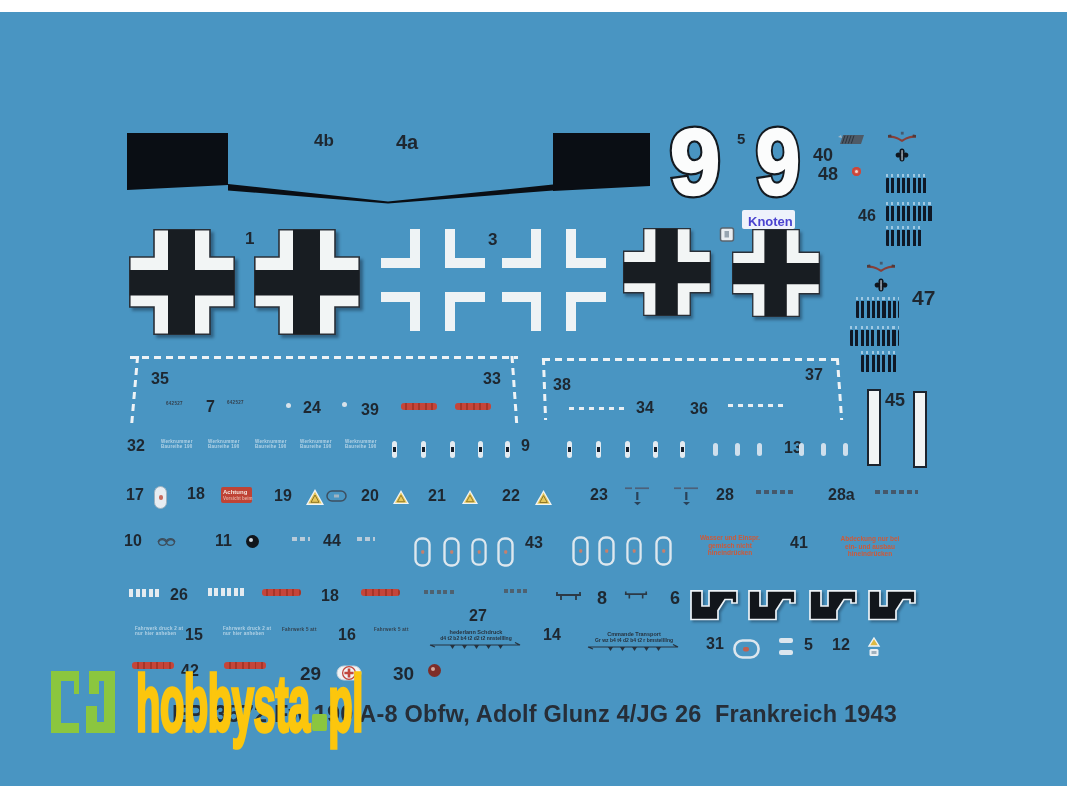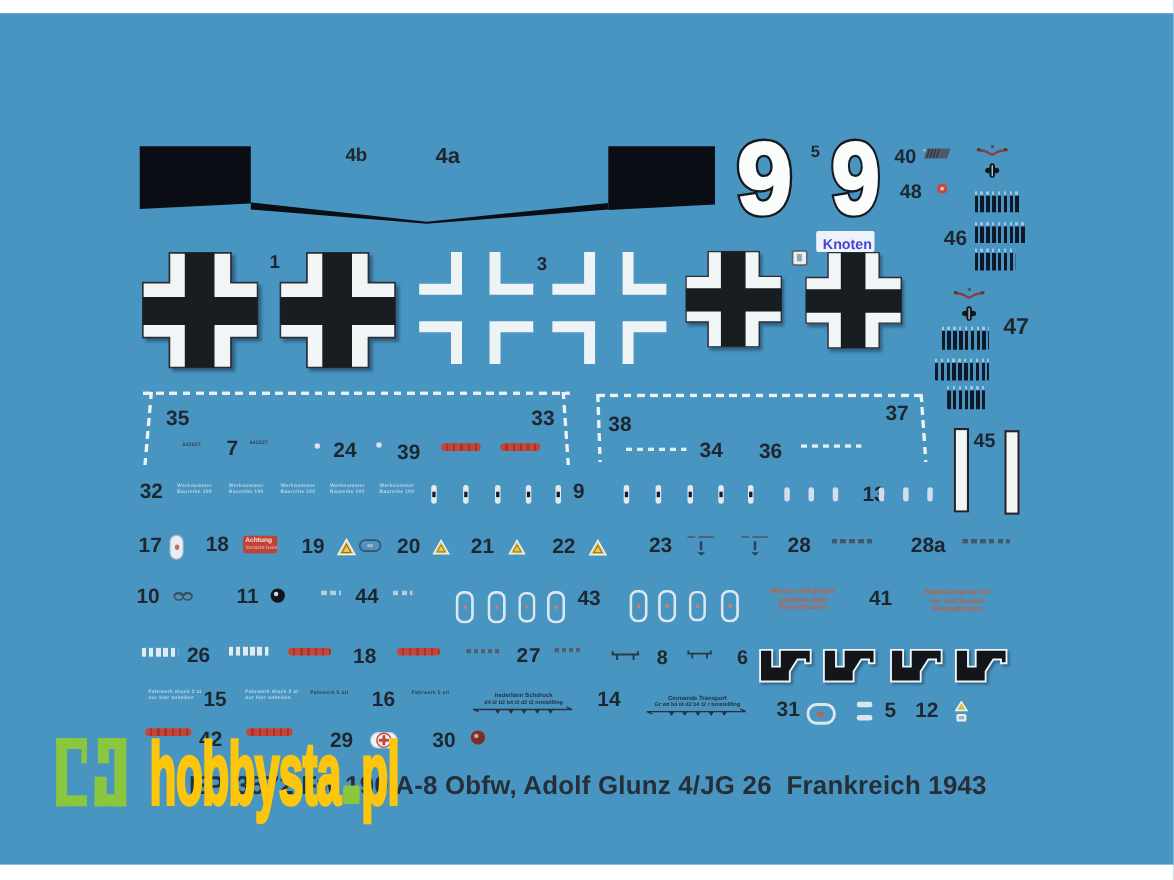--- a/index.html
+++ b/index.html
@@ -1,19 +1,19 @@
 <!DOCTYPE html>
 <html><head>
 <meta charset="utf-8">
 <style>
   html,body{margin:0;padding:0;}
   body{width:1067px;height:800px;background:#ffffff;font-family:"Liberation Sans", sans-serif;overflow:hidden;}
   #page{position:relative;width:1067px;height:800px;}
   #sheet{position:absolute;left:0;top:12px;width:1067px;height:774px;background:#4995c2;}
-  .lbl{position:absolute;font-weight:bold;color:#1e2730;font-size:19px;line-height:1;white-space:nowrap;}
+  .lbl{position:absolute;font-weight:bold;color:#1e2730;font-size:16px;line-height:1;white-space:nowrap;}
   .sm{font-size:15px;}
   .abs{position:absolute;}
   .bars{position:absolute;background:repeating-linear-gradient(90deg,#0f1826 0 3.1px,rgba(0,0,0,0) 3.1px 5.3px);border-radius:1px;}
   .tick{position:absolute;background:repeating-linear-gradient(90deg,rgba(205,228,244,.65) 0 2.1px,rgba(0,0,0,0) 2.1px 5.3px);}
   .cap{position:absolute;width:5px;height:17px;border-radius:3px;background:#e2eaf0;}
   .cap::after{content:"";position:absolute;left:1px;right:1px;top:6px;height:4.5px;background:#141e2a;}
   .cap2{position:absolute;width:5px;height:13px;border-radius:3px;background:#cfdfec;}
   .ftxt{position:absolute;color:rgba(214,231,242,.75);font-size:4.5px;line-height:5px;letter-spacing:.3px;font-weight:bold;}
   .dtxt{position:absolute;color:#323e4a;font-size:4.5px;line-height:5px;letter-spacing:.3px;font-weight:bold;}
   .rtxt{position:absolute;color:#cc5a3a;font-size:6.5px;line-height:7.5px;font-weight:bold;text-align:center;}
@@ -42,21 +42,21 @@
     <text x="30" y="74" font-family="Liberation Sans" font-weight="bold" font-size="92" fill="#fbfcfc" stroke="#fbfcfc" stroke-width="2.6" text-anchor="middle" transform="scale(0.98,1)" transform-origin="30 40">9</text>
   </svg>
 
   <div class="lbl sm" style="left:737px;top:131px;">5</div>
 
   <svg class="abs" style="left:748px;top:120px" width="60" height="80" viewBox="0 0 60 80">
     <text x="30" y="74" font-family="Liberation Sans" font-weight="bold" font-size="92" fill="#141a20" stroke="#141a20" stroke-width="7" text-anchor="middle" transform="scale(0.86,1)" transform-origin="30 40">9</text>
     <text x="30" y="74" font-family="Liberation Sans" font-weight="bold" font-size="92" fill="#fbfcfc" stroke="#fbfcfc" stroke-width="2.6" text-anchor="middle" transform="scale(0.86,1)" transform-origin="30 40">9</text>
   </svg>
 
-  <div class="lbl" style="left:813px;top:133px;font-size:18px;">40</div>
+  <div class="lbl" style="left:813px;top:146px;font-size:18px;">40</div>
 
   <svg class="abs" style="left:836px;top:134px" width="30" height="12" viewBox="0 0 30 12">
     <path d="M2,3 l3,-2 1,3 z" fill="#9fb6c6"></path>
     <path d="M7,1 h21 l-3,9 h-21 z" fill="#4e5a66"></path>
     <path d="M9,1.5 l-2.7,8 M12,1.5 l-2.7,8 M15,1.5 l-2.7,8 M18,1.5 l-2.7,8" stroke="#2a333d" stroke-width="1"></path>
   </svg>
 
   <div class="lbl" style="left:818px;top:165px;font-size:18px;">48</div>
 
   <div class="abs" style="left:852px;top:167px;width:9px;height:9px;border-radius:5px;background:#d9574a;box-shadow:inset 0 0 0 2px #c8473c;"></div>
@@ -391,21 +391,21 @@
   <div class="abs" style="left:208px;top:588px;width:36px;height:8px;background:repeating-linear-gradient(90deg,#e4ebf0 0 4px,rgba(0,0,0,0) 4px 6.5px);"></div>
 
   <div class="redstrip" style="left:262px;top:589px;width:39px;"></div>
 
   <div class="lbl" style="left:321px;top:588px;">18</div>
 
   <div class="redstrip" style="left:361px;top:589px;width:39px;"></div>
 
   <div class="abs" style="left:424px;top:590px;width:31px;height:3.5px;background:repeating-linear-gradient(90deg,#4e6170 0 4px,rgba(0,0,0,0) 4px 6.5px);"></div>
 
-  <div class="lbl" style="left:469px;top:588px;font-family:Liberation Mono, monospace;">27</div>
+  <div class="lbl" style="left:469px;top:608px;">27</div>
 
   <div class="abs" style="left:504px;top:589px;width:26px;height:3.5px;background:repeating-linear-gradient(90deg,#4e6170 0 4px,rgba(0,0,0,0) 4px 6.5px);"></div>
 
   <svg class="abs" style="left:555px;top:590px" width="27" height="12" viewBox="0 0 27 12">
     <path d="M1,5 h25 M2,2 v4 M25,2 v4 M6,5 v5 M21,5 v5" stroke="#2c3945" stroke-width="1.8" fill="none"></path>
   </svg>
 
   <div class="lbl" style="left:597px;top:589px;font-size:18px;">8</div>
 
   <svg class="abs" style="left:624px;top:589px" width="24" height="12" viewBox="0 0 27 12">

